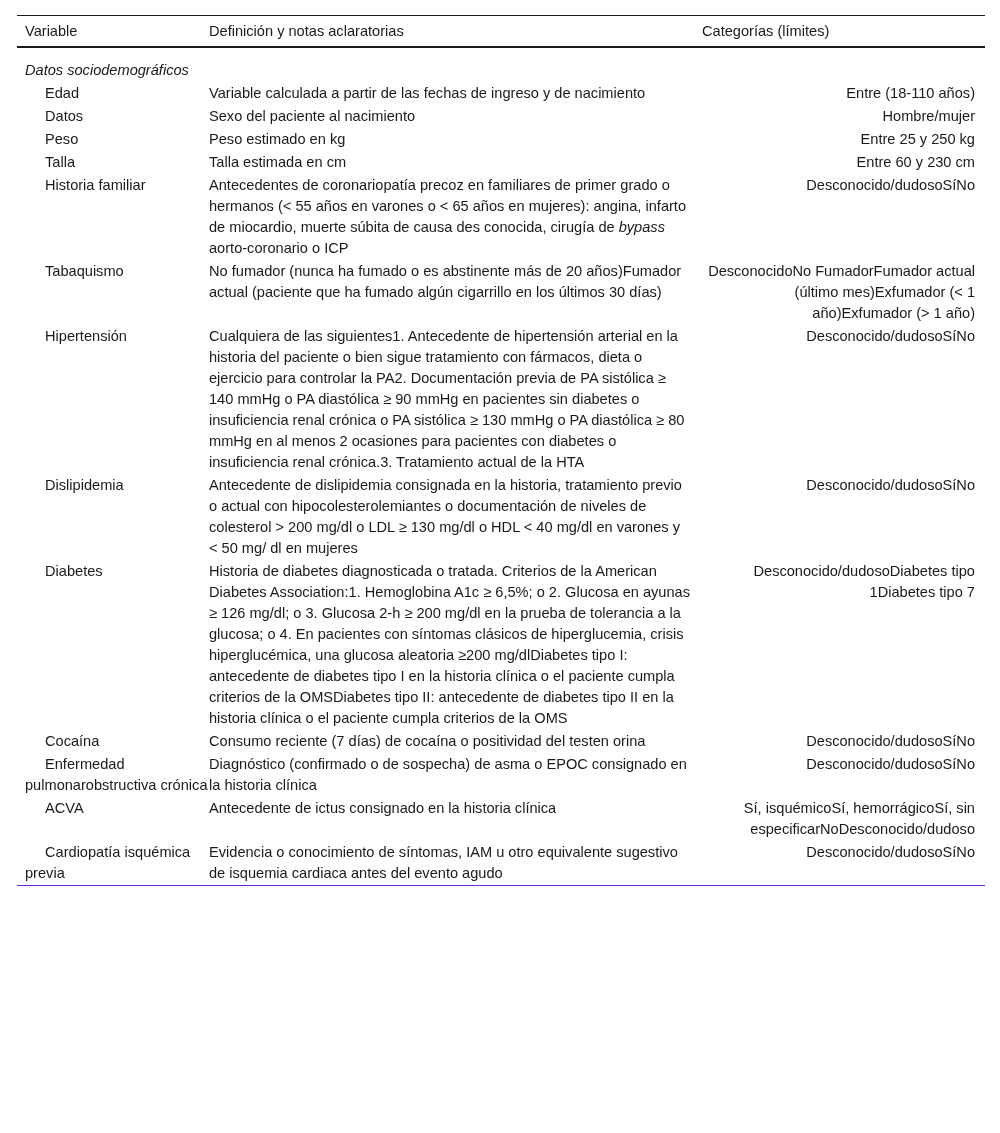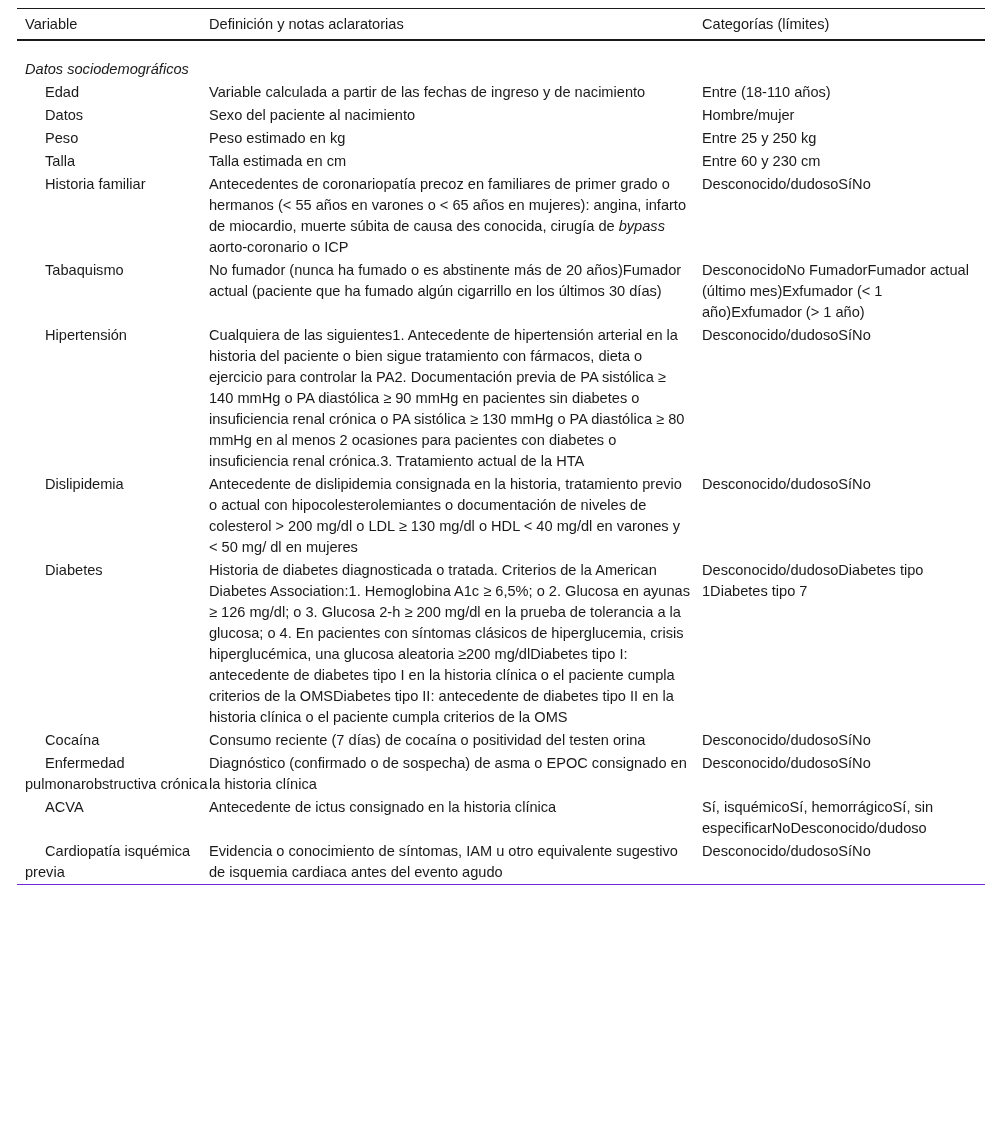--- a/index.html
+++ b/index.html
@@ -1,39 +1,39 @@
 <!DOCTYPE html>
 <html><head>
 <meta charset="utf-8">
 <style>
   html, body { margin: 0; padding: 0; background: #ffffff; }
   body {
     width: 1000px; height: 1133px; position: relative; overflow: hidden;
     font-family: "Liberation Sans", sans-serif; font-size: 14.6px; color: #1a1a1a;
   }
   .tbl {
-    position: absolute; left: 17px; top: 8px; width: 968px;
+    position: absolute; left: 17px; top: 15px; width: 968px;
     border-collapse: collapse; table-layout: fixed;
   }
   .tbl col.c1 { width: 192px; }
   .tbl col.c2 { width: 493px; }
   .tbl col.c3 { width: 283px; }
   .tbl thead tr { border-top: 1px solid #1a1a1a; border-bottom: 2px solid #1a1a1a; }
   .tbl tbody tr.last { border-bottom: 1px solid #6d28d9; }
   .tbl th {
     font-weight: normal; text-align: left; vertical-align: middle;
     height: 30px; padding: 0 0 0 8px; line-height: 21px;
   }
   .tbl td {
     vertical-align: top; text-align: left; padding: 1px 0 1px 0; line-height: 21px;
   }
   .tbl td.c-var { padding-left: 8px; text-indent: 20px; }
   .tbl td.c-def { padding-left: 0; padding-right: 10px; }
-  .tbl td.c-cat { padding-left: 0; padding-right: 10px; }
-  .tbl td.section { font-style: italic; padding-left: 8px; padding-top: 18px; }
+  .tbl td.c-cat { padding-left: 0; padding-right: 10px; text-align: right; }
+  .tbl td.section { font-style: italic; padding-left: 8px; padding-top: 12px; }
   .tbl thead th.h2 { padding-left: 0; }
   .tbl thead th.h3 { padding-left: 0; }
   em { font-style: italic; }
 </style>
 </head>
 <body>
 
 <table class="tbl">
   <colgroup>
       <col class="c1">

